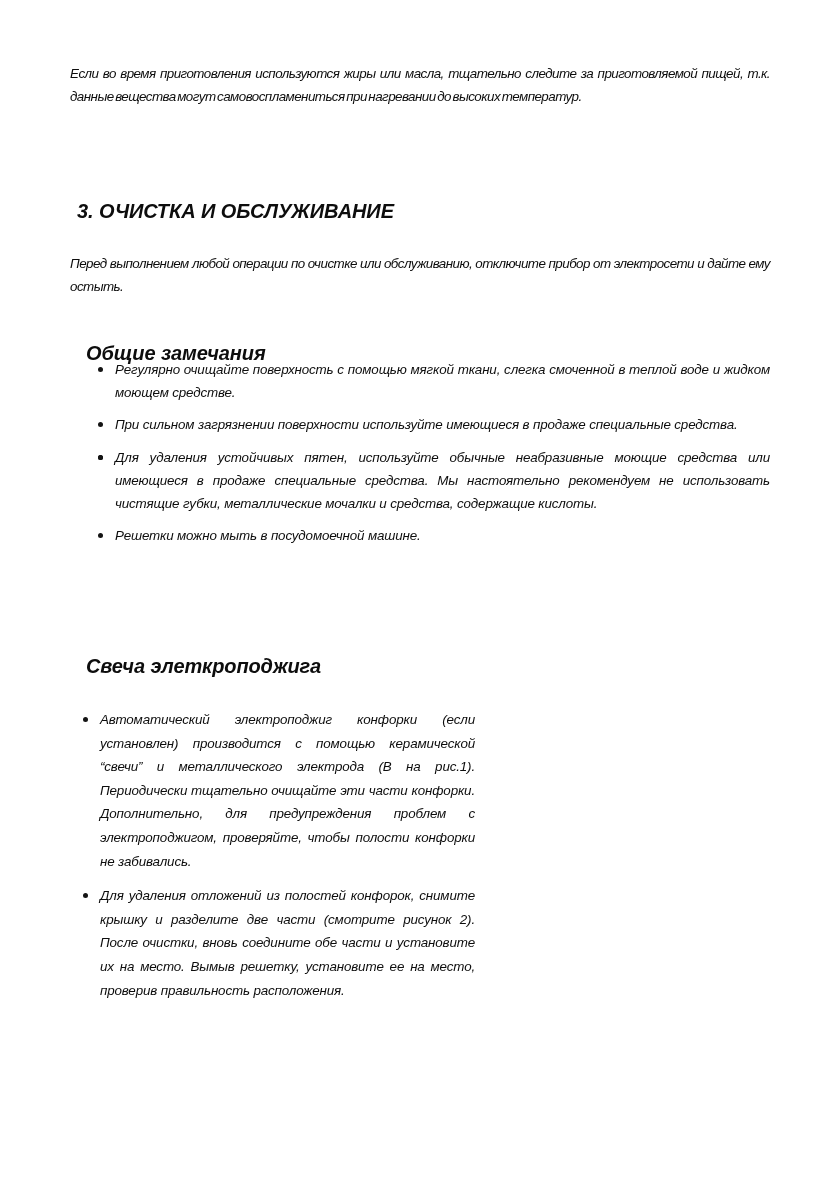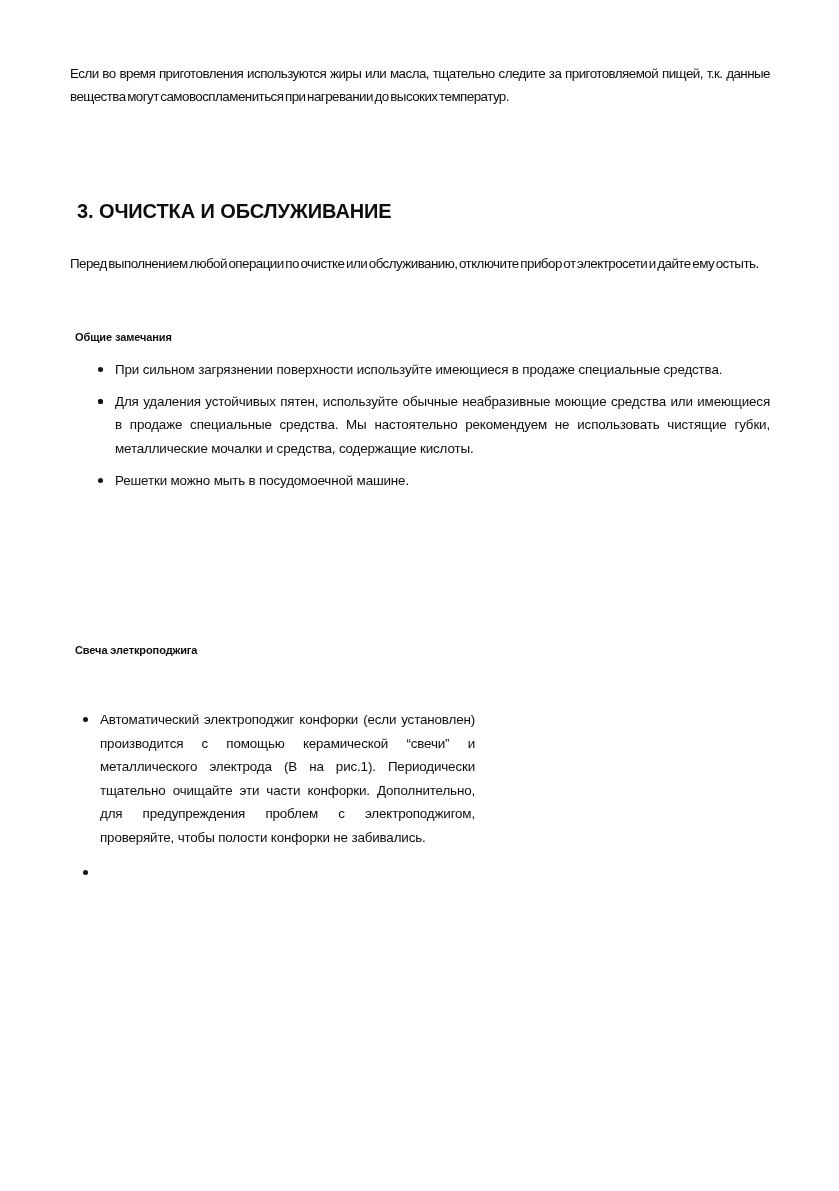--- a/index.html
+++ b/index.html
@@ -16,20 +16,21 @@
     color: #0d0d0d;
     -webkit-font-smoothing: antialiased;
   }
   .page {
     position: absolute;
     inset: 0;
     width: 839px;
     height: 1036px;
     background: #ffffff;
     overflow: hidden;
+    font-style: italic;
   }
   .content {
     position: absolute;
     left: 70px;
     top: 0;
     width: 700px;
   }
 
   
   .para {
@@ -45,24 +46,24 @@
     word-spacing: -1.6px;
   }
 
   .section-heading {
     font-size: 20px;
     font-weight: bold;
     letter-spacing: -0.1px;
     margin: 7px;
   }
   .sub-heading {
-    font-size: 11px;
+    font-size: 20px;
     font-weight: bold;
     letter-spacing: -0.1px;
-    margin: 5px;
+    margin: 16px;
   }
 
   
   ul.bullets {
     list-style: none;
     margin: 0;
     padding: 0;
   }
   ul.bullets > li {
     position: relative;
@@ -164,20 +165,24 @@
     </div>
 
     <div class="blk-general">
       <h2 class="sub-heading">Общие замечания</h2>
     </div>
 
     <div class="blk-list1">
       <ul class="bullets">
         <li>
           <span class="dot"></span>
+          <span>Регулярно очищайте поверхность с помощью мягкой ткани, слегка смоченной в теплой воде и жидком моющем средстве.</span>
+        </li>
+        <li>
+          <span class="dot"></span>
           <span>При сильном загрязнении поверхности используйте имеющиеся в продаже специальные средства.</span>
         </li>
         <li>
           <span class="dot"></span>
         </li>
         <li>
           <span class="dot"></span>
           <span>Для удаления устойчивых пятен, используйте обычные неабразивные моющие средства или имеющиеся в продаже специальные средства. Мы настоятельно рекомендуем не использовать чистящие губки, металлические мочалки и средства, содержащие кислоты.</span>
         </li>
         <li>
@@ -195,20 +200,21 @@
       <div class="two-col">
 
         <div class="col-left">
           <ul class="bullets">
             <li>
               <span class="dot"></span>
               <span>Автоматический электроподжиг конфорки (если установлен) производится с помощью керамической “свечи” и металлического электрода (В на рис.1). Периодически тщательно очищайте эти части конфорки. Дополнительно, для предупреждения проблем с электроподжигом, проверяйте, чтобы полости конфорки не забивались.</span>
             </li>
             <li>
               <span class="dot"></span>
+              <span>Для удаления отложений из полостей конфорок, снимите крышку и разделите две части (смотрите рисунок 2). После очистки, вновь соедините обе части и установите их на место. Вымыв решетку, установите ее на место, проверив правильность расположения.</span>
             </li>
           </ul>
         </div>
 
         <div class="col-right">
           <div class="figure-wrap">
 
             <svg class="figure-svg" width="290" height="265" viewBox="0 0 290 265" fill="none" stroke="#141414" stroke-width="1.25" stroke-linecap="round" stroke-linejoin="round">
 
               <line x1="68" y1="26" x2="68" y2="72" stroke-dasharray="4 4" stroke-width="1"></line>

